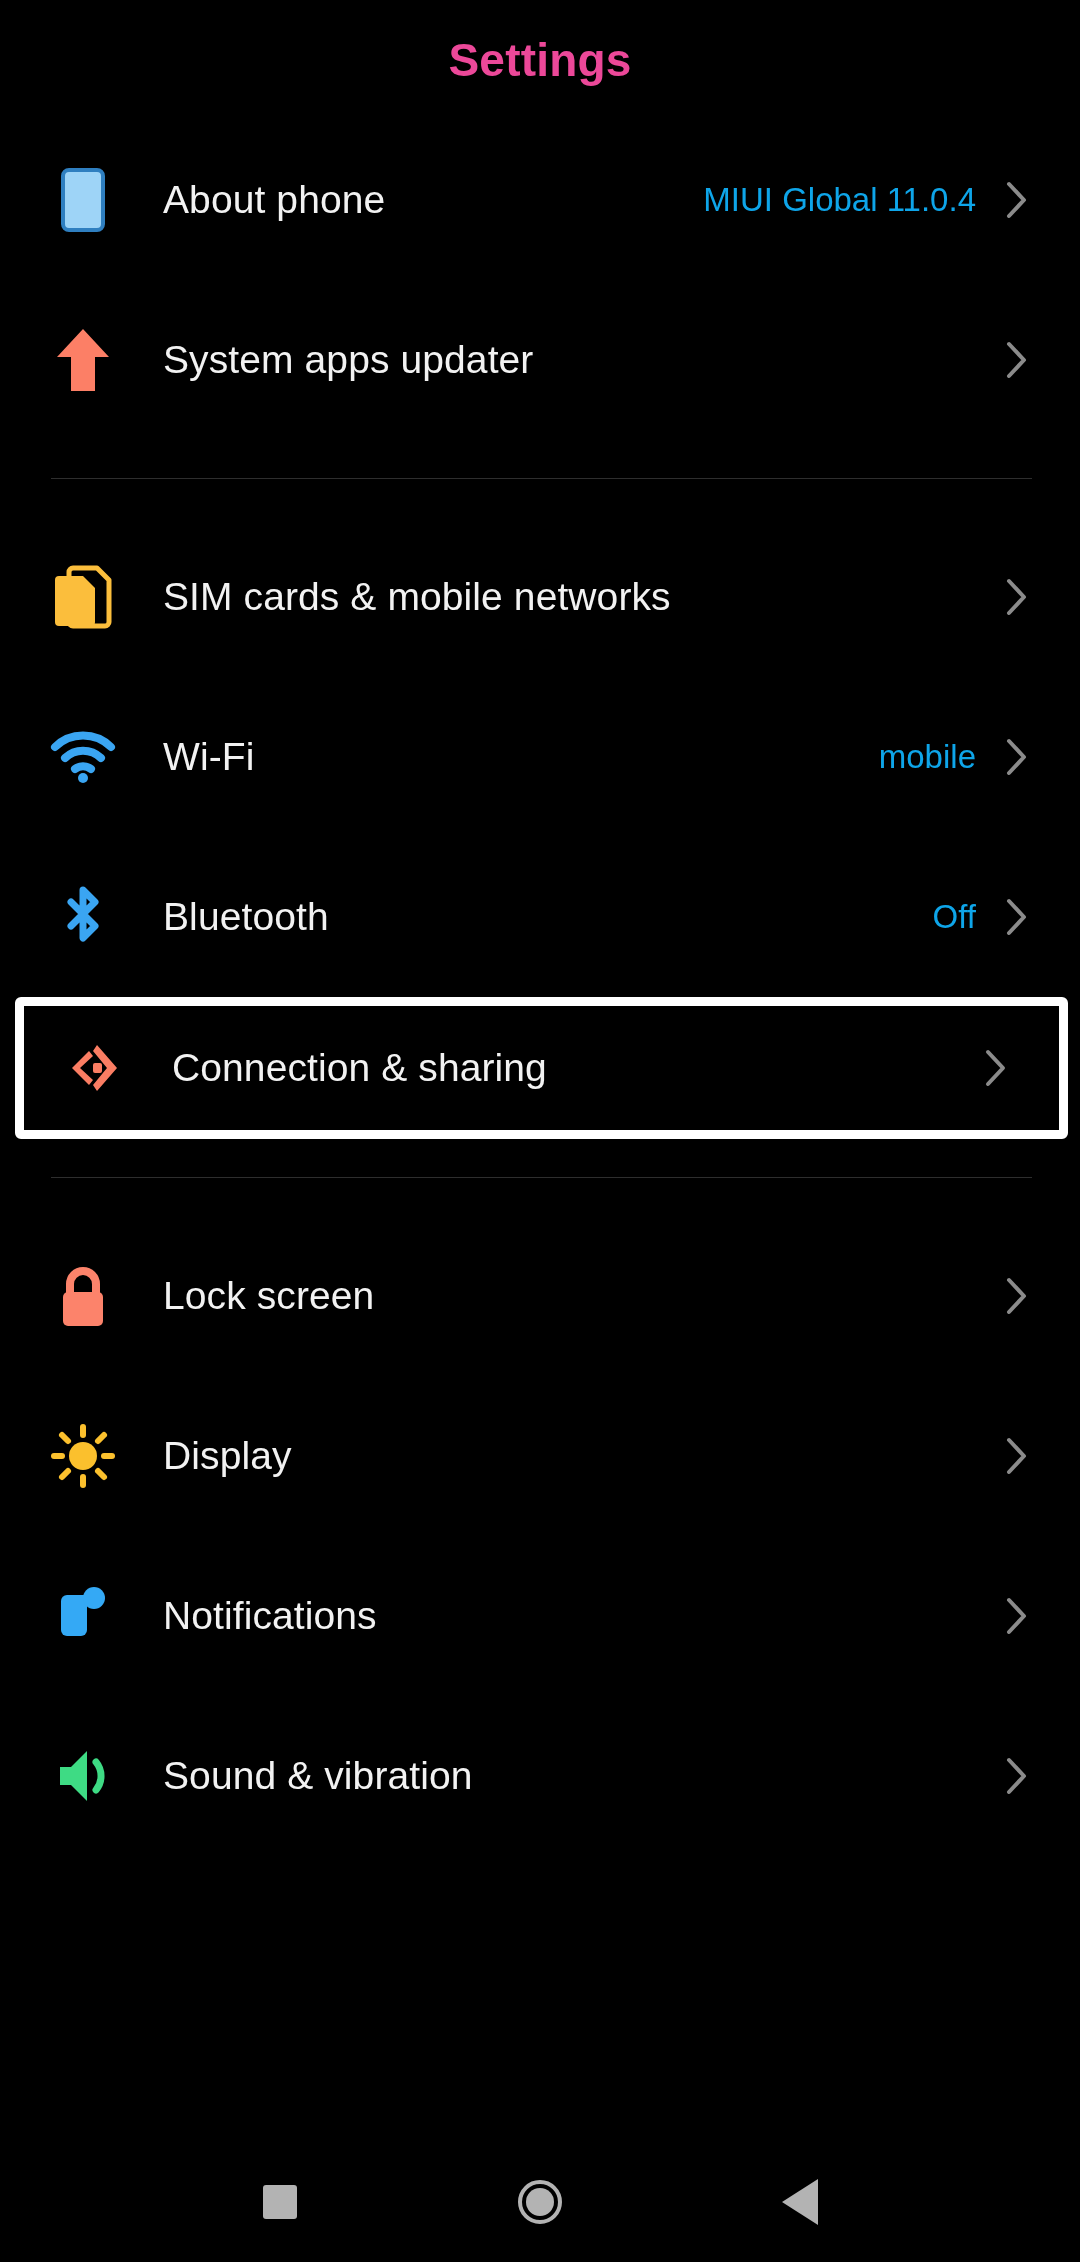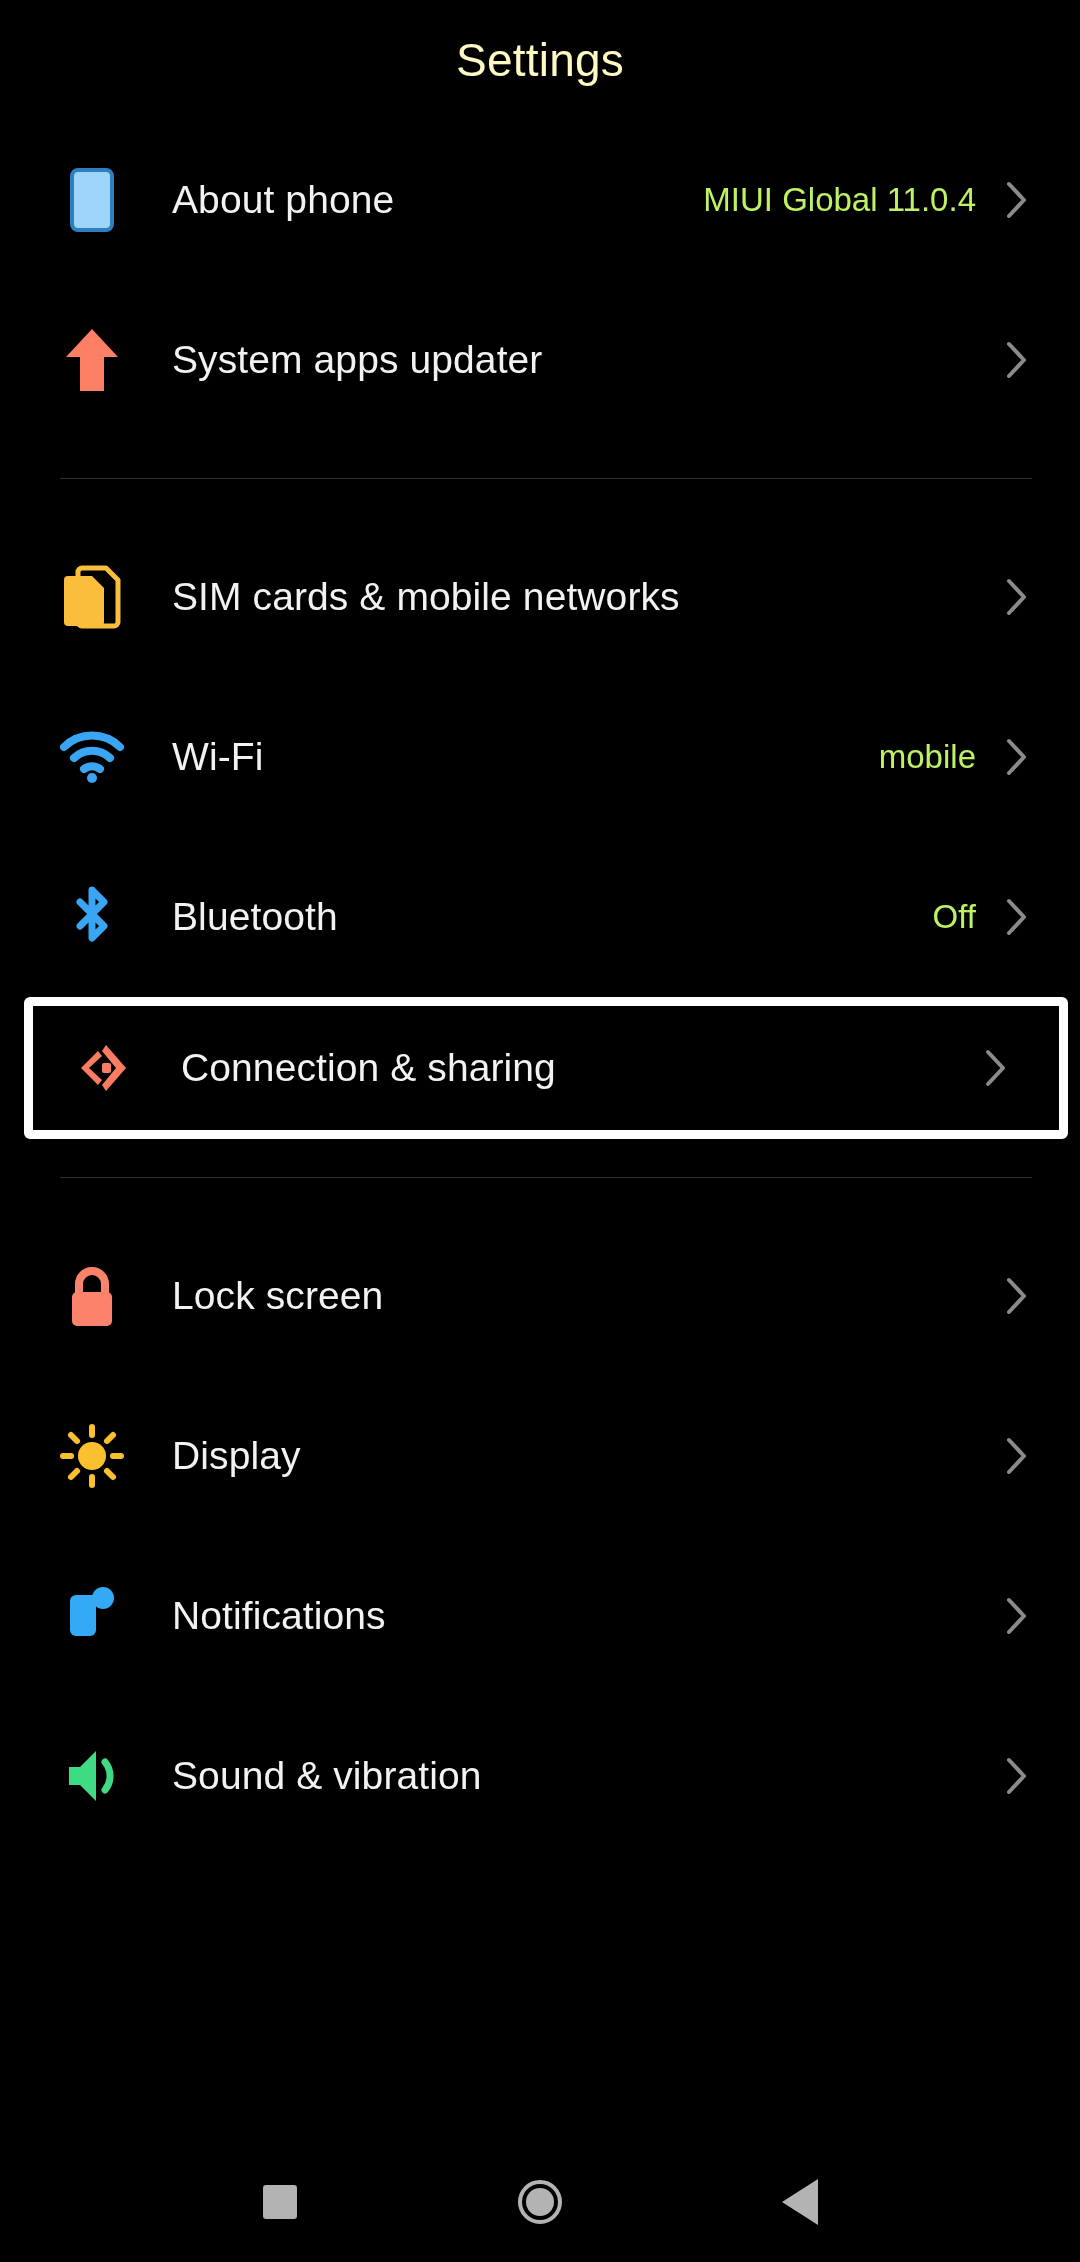--- a/index.html
+++ b/index.html
@@ -10,28 +10,28 @@
     overflow:hidden;
   }
   .screen { position:relative; width:1080px; height:2262px; background:#000; }
 
   
   .header {
     height:120px;
     display:flex; align-items:center; justify-content:center;
   }
   .header-title {
-    color:#fef9c3;
+    color:#ec4899;
     font-size:46px;
-    font-weight:400;
+    font-weight:700;
     letter-spacing:0.2px;
   }
 
   
-  .list { padding:0 0 0 12px; }
+  .list { padding:0 0 0 3px; }
 
   .row {
     position:relative;
     display:flex;
     align-items:center;
     height:160px;
     padding:0 48px 0 0;
   }
   .row.highlighted {
     border:9px solid #ffffff;
@@ -52,21 +52,21 @@
   .label {
     flex:1;
     color:#f2f2f2;
     font-size:39px;
     font-weight:400;
     letter-spacing:0.1px;
     white-space:nowrap;
   }
 
   .value {
-    color:#bef264;
+    color:#0ea5e9;
     font-size:33px;
     margin-right:26px;
     white-space:nowrap;
   }
 
   .chev {
     width:30px; min-width:30px;
     display:flex; align-items:center; justify-content:center;
   }
   .chev svg { display:block; }

